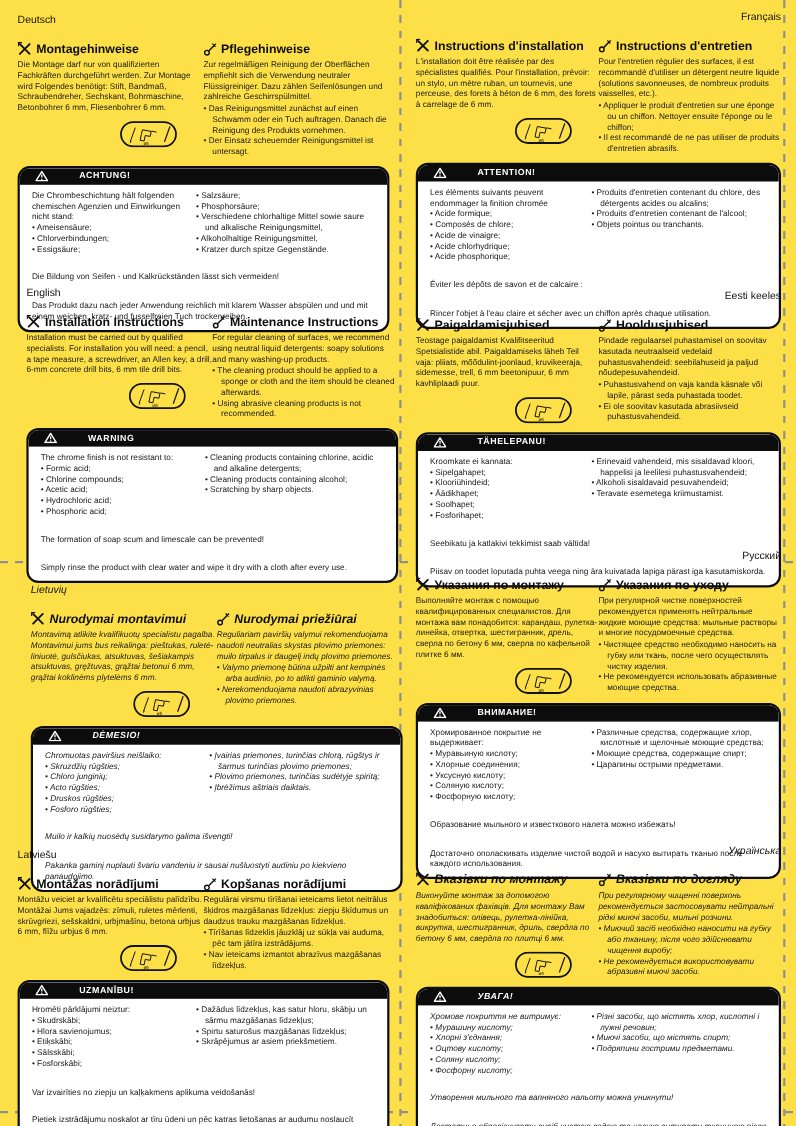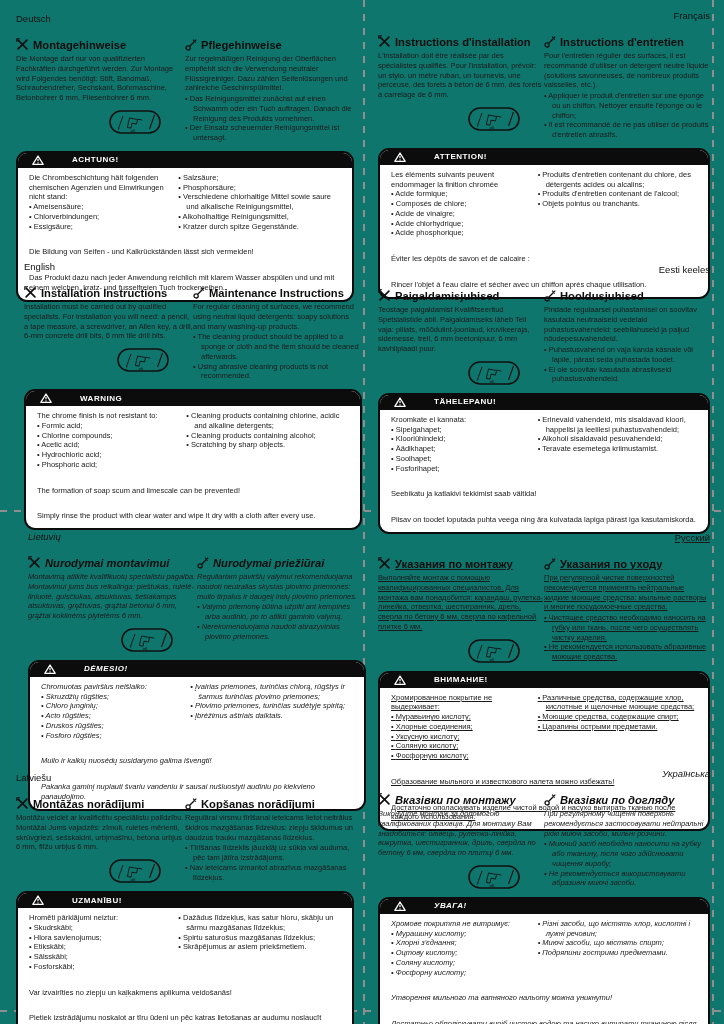--- a/index.html
+++ b/index.html
@@ -1,32 +1,32 @@
 <!DOCTYPE html>
 <html><head>
 <meta charset="utf-8">
 <style>
   html,body{margin:0;padding:0;background:#e8e8e8;}
-  #page{position:relative;width:724px;height:1024px;background:#0f766e;overflow:hidden;
+  #page{position:relative;width:724px;height:1024px;background:#fde047;overflow:hidden;
         font-family:"Liberation Sans",sans-serif;color:#1a1a1a;}
   .fold{position:absolute;}
   .fold.v{width:2px;background:repeating-linear-gradient(to bottom,#8f8f8f 0 7px,transparent 7px 14px);}
   .fold.h{height:2px;background:repeating-linear-gradient(to right,#8f8f8f 0 7px,transparent 7px 14px);}
   #fold-center-v{left:363px;top:0;height:1024px;}
   #fold-right-v{left:712px;top:0;height:1024px;}
   #fold-center-h{left:0;top:510px;width:724px;}
   #fold-bottom-h{left:0;top:1010px;width:724px;}
 
   .sec{position:absolute;}
   .q1{left:16px;top:13px;width:338px;}
   .q2{left:378px;top:10px;width:332px;}
   .q3{left:24px;top:261px;width:338px;}
   .q4{left:378px;top:264px;width:332px;}
   .q5{left:28px;top:531px;width:338px;font-style:italic;}
-  .q6{left:378px;top:532px;width:332px;text-decoration:underline;}
+  .q6{left:378px;top:500px;width:332px;}
   .q7{left:16px;top:772px;width:338px;}
   .q8{left:378px;top:768px;width:332px;font-style:italic;}
 
   .lang{font-size:9.5px;color:#111;}
   .lang.right{text-align:right;}
   .cols{display:flex;margin-top:14px;}
   .col{flex:1;min-width:0;}
   .title{display:flex;align-items:flex-end;gap:4px;font-size:11.2px;font-weight:bold;
          margin:0 0 3px 0;color:#0d0d0d;white-space:nowrap;}
   .title .icon{flex:0 0 auto;line-height:0;}

